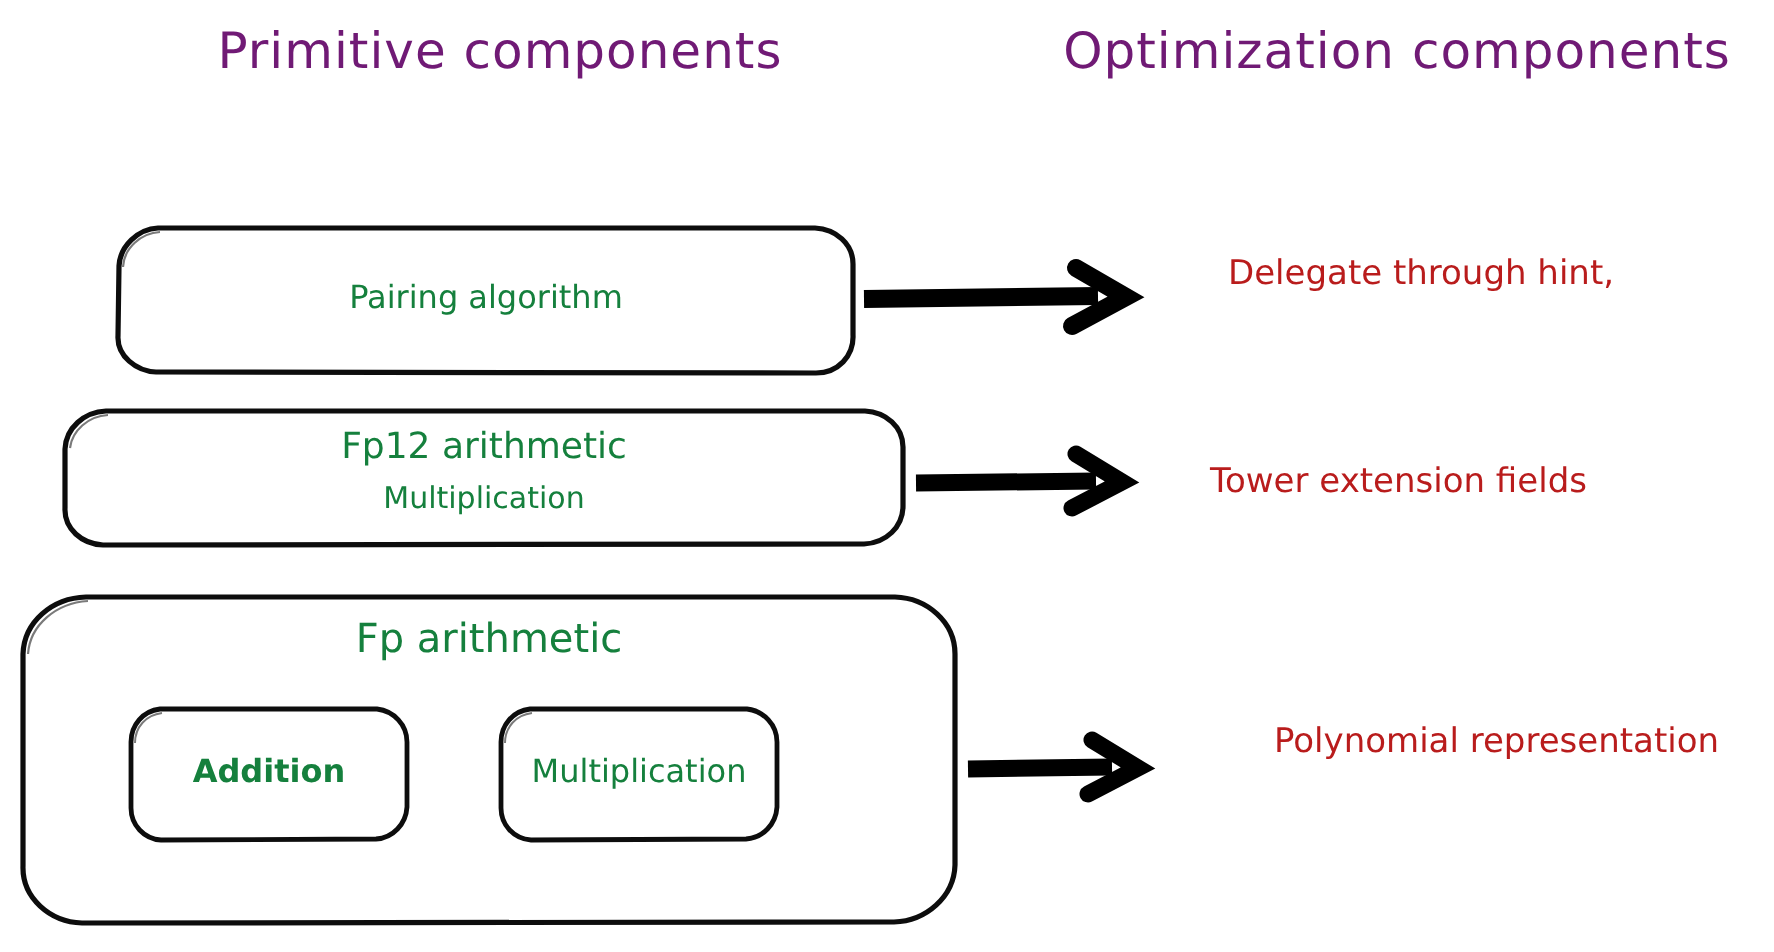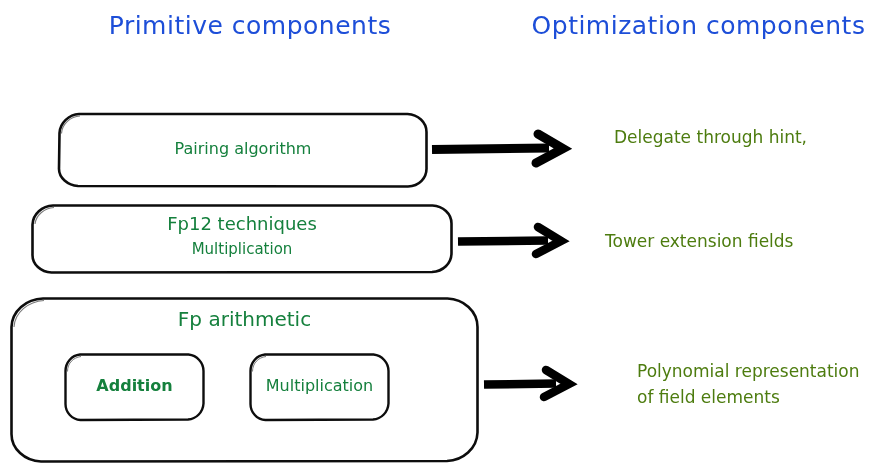--- a/index.html
+++ b/index.html
@@ -20,21 +20,21 @@
     overflow: hidden;
   }
 
   
   .heading {
     position: absolute;
     font-family: "DejaVu Sans", sans-serif;
     font-size: 25px;
     font-weight: 400;
     letter-spacing: 0.5px;
-    color: #1d4ed8;
+    color: #701a75;
     white-space: nowrap;
     text-align: center;
   }
   #heading-left  { left: 0px;   top: 11px; width: 500px; }
   #heading-right { left: 510px; top: 11px; width: 377px; }
 
   
   .box {
     position: absolute;
     box-sizing: border-box;
@@ -78,21 +78,21 @@
   #arrow-pairing { left: 430px; top: 128px; }
   #arrow-fp12    { left: 456px; top: 221px; }
   #arrow-fp      { left: 482px; top: 364px; }
 
   
   .note {
     position: absolute;
     font-family: "DejaVu Sans", sans-serif;
     font-size: 17px;
     line-height: 26px;
-    color: #4d7c0f;
+    color: #b91c1c;
     white-space: nowrap;
   }
   #note-pairing { left: 614px; top: 124px; }
   #note-fp12    { left: 605px; top: 228px; }
   #note-fp      { left: 637px; top: 358px; }
 </style>
 </head>
 <body>
 
 <div id="canvas">
@@ -111,21 +111,21 @@
     <div class="box-label" id="label-pairing">Pairing algorithm</div>
   </div>
 
   <div class="box" id="box-fp12">
     <svg width="424" height="71" viewBox="0 0 424 71" aria-hidden="true">
       <path d="M23,2.5 C12,3 3,11 2.5,21.5 L2.5,51 C2,61.5 11,69 21.5,69.5
                L402,69 C413,68.5 421.5,60.5 421.5,50 L421.5,20.5
                C421.5,10.5 413,3 402.5,2.5 Z" fill="#ffffff" stroke="#0d0d0d" stroke-width="2.6" stroke-linejoin="round" stroke-linecap="round"></path>
       <path d="M24,4.5 C14,5 6,12.5 5,21" fill="none" stroke="#0d0d0d" stroke-width="1.1" opacity="0.55"></path>
     </svg>
-    <div class="box-label" id="label-fp12-title">Fp12 techniques</div>
+    <div class="box-label" id="label-fp12-title">Fp12 arithmetic</div>
     <div class="box-label" id="label-fp12-sub">Multiplication</div>
   </div>
 
   <div class="box" id="box-fp">
     <svg width="471" height="168" viewBox="0 0 471 168" aria-hidden="true">
       <path d="M34,2.5 C17,3 3,15 2.5,31 L2.5,137 C2,153 16,165 32,165.5
                L438,165 C454,164.5 468,152.5 468.5,136.5 L468.5,31
                C468.5,15 454.5,3 438.5,2.5 Z" fill="#ffffff" stroke="#0d0d0d" stroke-width="2.6" stroke-linejoin="round" stroke-linecap="round"></path>
       <path d="M35,4.5 C19,5.5 6,16.5 5,31" fill="none" stroke="#0d0d0d" stroke-width="1.1" opacity="0.55"></path>
     </svg>
@@ -173,16 +173,15 @@
   <div class="note" id="note-pairing">
     <div>Delegate through hint,</div>
   </div>
 
   <div class="note" id="note-fp12">
     <div>Tower extension fields</div>
   </div>
 
   <div class="note" id="note-fp">
     <div>Polynomial representation</div>
-    <div>of field elements</div>
   </div>
 
 </div>
 
 </body></html>

